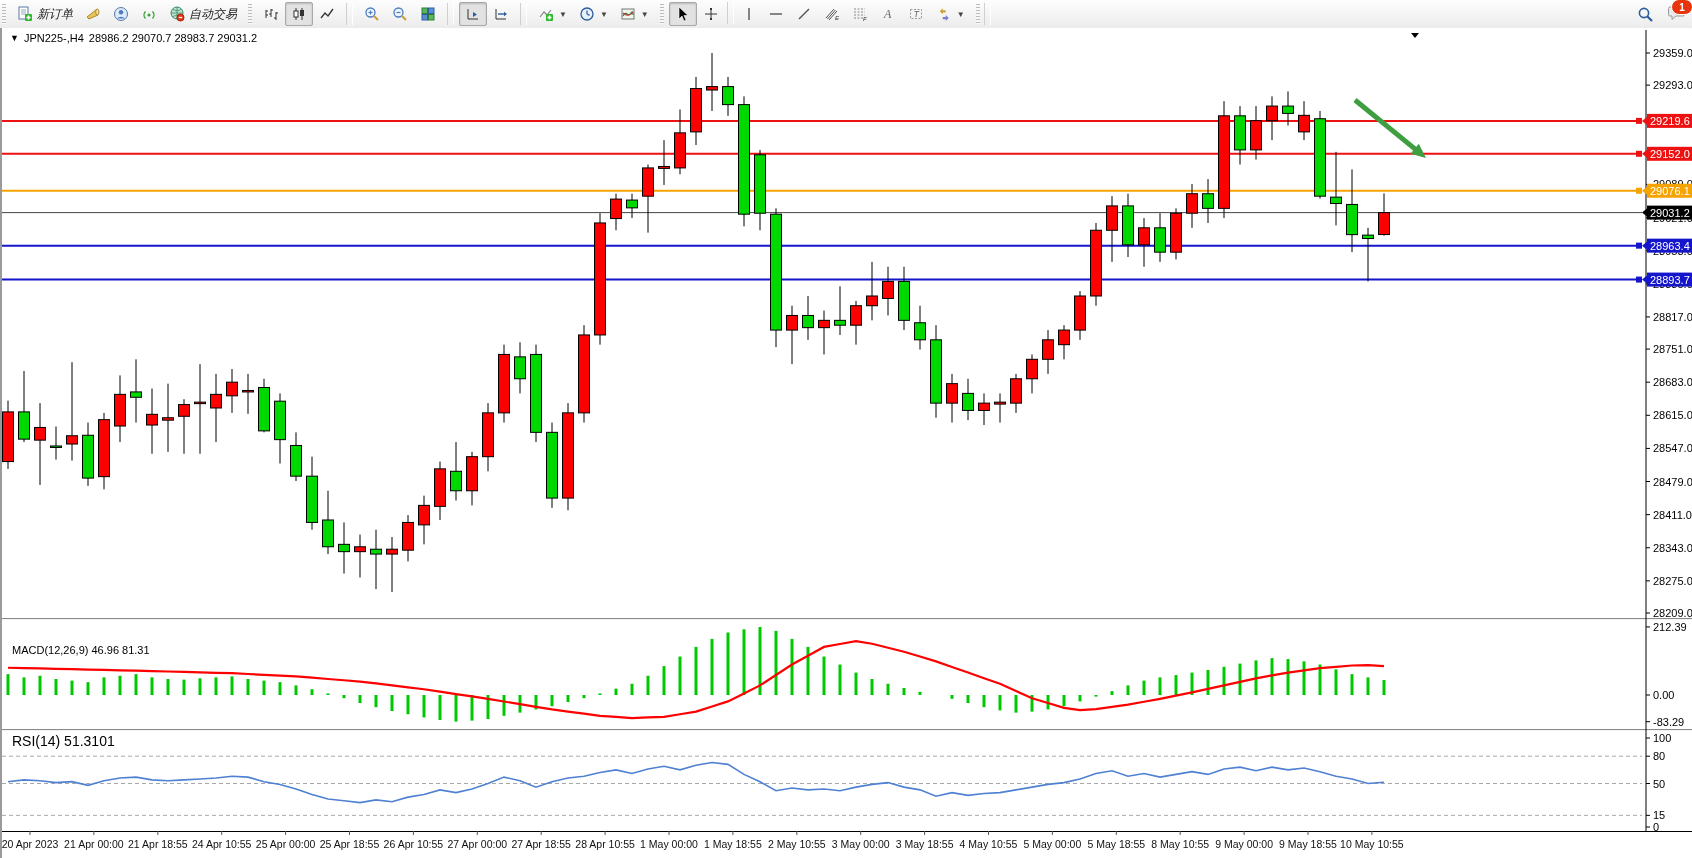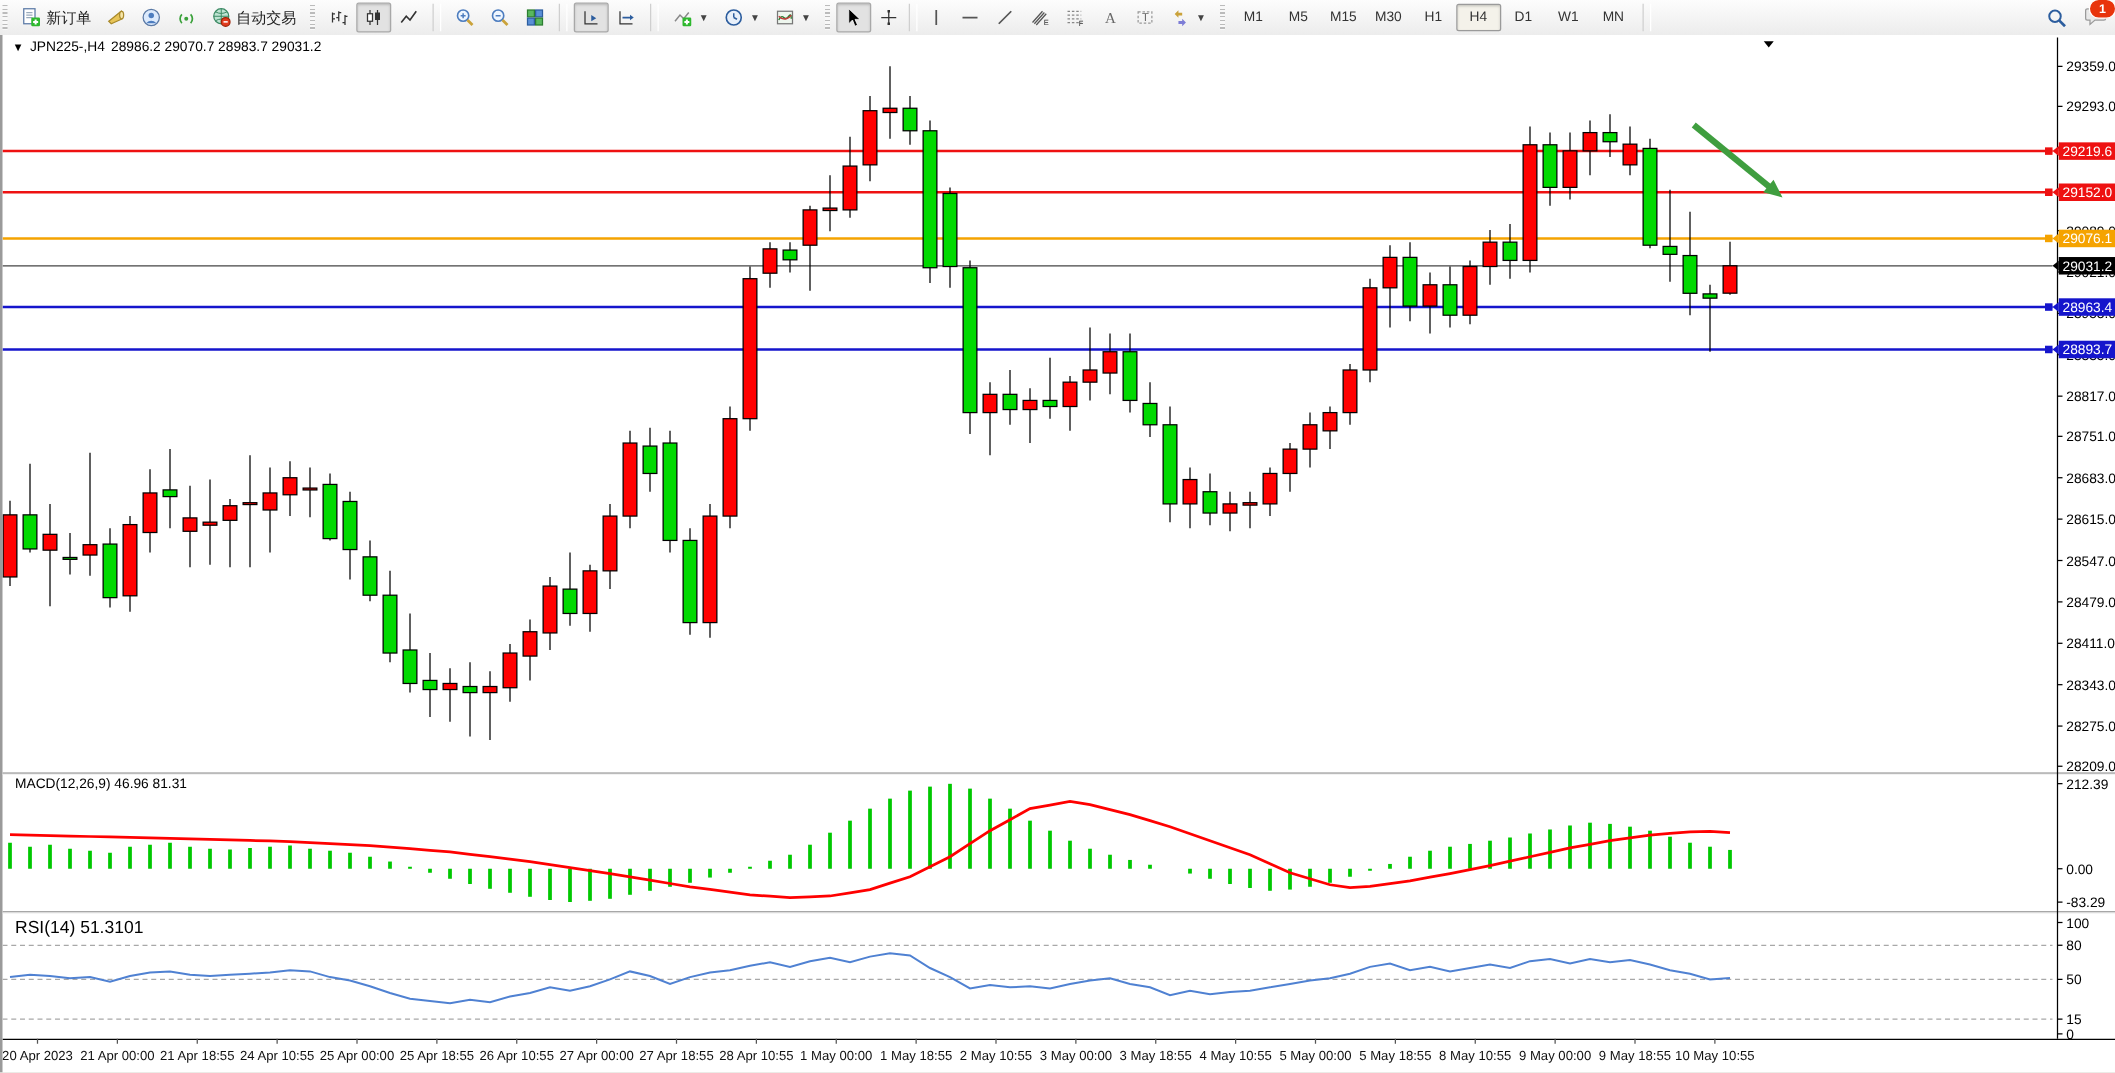--- a/index.html
+++ b/index.html
@@ -2,21 +2,21 @@
 <html><head>
 <meta charset="utf-8">
 <style>
   html,body{margin:0;padding:0;background:#d4d0c8;width:1692px;height:858px;overflow:hidden;
     font-family:"Liberation Sans",sans-serif;-webkit-font-smoothing:antialiased;}
   #app{position:relative;width:1692px;height:858px;background:#fff;}
   
   #toolbar{position:absolute;left:0;top:0;width:1692px;height:28px;
     background:linear-gradient(#fdfdfd,#ececec);border-bottom:1px solid #b8b8b8;
     display:flex;align-items:center;font-size:12px;color:#222;}
-  .tb-group{display:flex;align-items:center;height:24px;padding:0 3px;}
+  .tb-group{display:flex;height:24px;padding:0 3px;font-style:italic;}
   .tb-sep{width:5px;height:22px;margin:0 2px;border-left:1px solid #cfcfcf;border-right:1px solid #fff;}
   .grip{width:4px;height:20px;margin:0 2px;background:repeating-linear-gradient(#bbb 0 1px,#f8f8f8 1px 3px);}
   .tb-btn{display:flex;align-items:center;gap:4px;height:22px;padding:0 5px;border:1px solid transparent;
     border-radius:2px;cursor:default;}
   .tb-btn.pressed{background:#e2e2e2;border:1px solid #a8a8a8;box-shadow:inset 0 1px 2px rgba(0,0,0,.18);}
   .tb-btn svg{display:block;}
   .caret{font-size:8px;color:#444;margin-left:1px;}
   .tf-btn{height:20px;min-width:26px;padding:0 4px;display:flex;align-items:center;justify-content:center;
     font-size:11px;color:#333;border:1px solid transparent;border-radius:2px;}
   .tf-btn.active{background:#f4f2ea;border:1px solid #9a9a9a;box-shadow:inset 0 1px 2px rgba(0,0,0,.2);}
@@ -25,21 +25,21 @@
   #chat-badge{position:absolute;top:-5px;right:-7px;min-width:14px;height:14px;border-radius:8px;
     background:#e8340c;color:#fff;font-size:10px;font-weight:bold;display:flex;align-items:center;
     justify-content:center;padding:0 3px;border:1px solid #fff;}
   
   #chartwin{position:absolute;left:0;top:28px;width:1692px;height:830px;background:#fff;
     border-left:2px solid #9a9a9a;box-sizing:border-box;}
   #chart-svg{position:absolute;left:0;top:0;}
   .ovl{position:absolute;font-size:11px;color:#000;white-space:nowrap;z-index:5;}
   #symbol-line{left:8px;top:4px;display:flex;align-items:center;gap:5px;}
   #symbol-caret{font-size:9px;color:#000;}
-  #macd-label{left:10px;top:593px;font-size:11px;}
+  #macd-label{left:10px;top:616px;font-size:11px;}
   #rsi-label{left:10px;top:705px;font-size:14px;}
 </style>
 </head>
 <body>
 
 <div id="app">
 
   <div id="toolbar">
     <div class="grip"></div>
 
@@ -251,31 +251,20 @@
         <svg width="16" height="16" viewBox="0 0 16 16">
           <path d="M3 6 L7 2 L7 4.5 L11 4.5 L11 7.5 L7 7.5 L7 10 Z" fill="#caa23a" transform="scale(0.75) translate(2,1)"></path>
           <path d="M13 10 L9 14 L9 11.5 L5 11.5 L5 8.5 L9 8.5 L9 6 Z" fill="#7d7dd6" transform="scale(0.75) translate(4,6)"></path>
         </svg>
         <span class="caret">▼</span>
       </div>
     </div>
 
     <div class="grip"></div>
 
-    <div class="tb-group" id="tf-group">
-        <div class="tf-btn">M1</div>
-        <div class="tf-btn">M5</div>
-        <div class="tf-btn">M15</div>
-        <div class="tf-btn">M30</div>
-        <div class="tf-btn">H1</div>
-        <div class="tf-btn active">H4</div>
-        <div class="tf-btn">D1</div>
-        <div class="tf-btn">W1</div>
-        <div class="tf-btn">MN</div>
-      </div>
 
     <div class="tb-sep"></div>
 
     <div id="tb-right">
       <div class="tb-btn">
         <svg width="17" height="17" viewBox="0 0 17 17">
           <circle cx="7" cy="7" r="4.6" fill="none" stroke="#2c5d9e" stroke-width="1.6"></circle>
           <line x1="10.5" y1="10.5" x2="15" y2="15" stroke="#2c5d9e" stroke-width="2.2"></line>
         </svg>
       </div>

